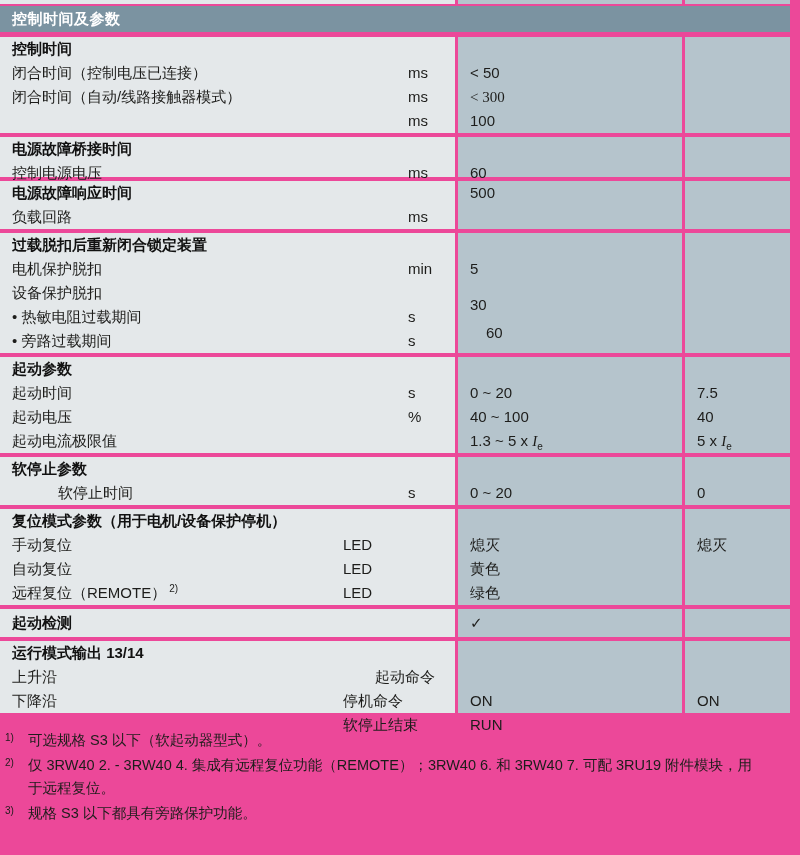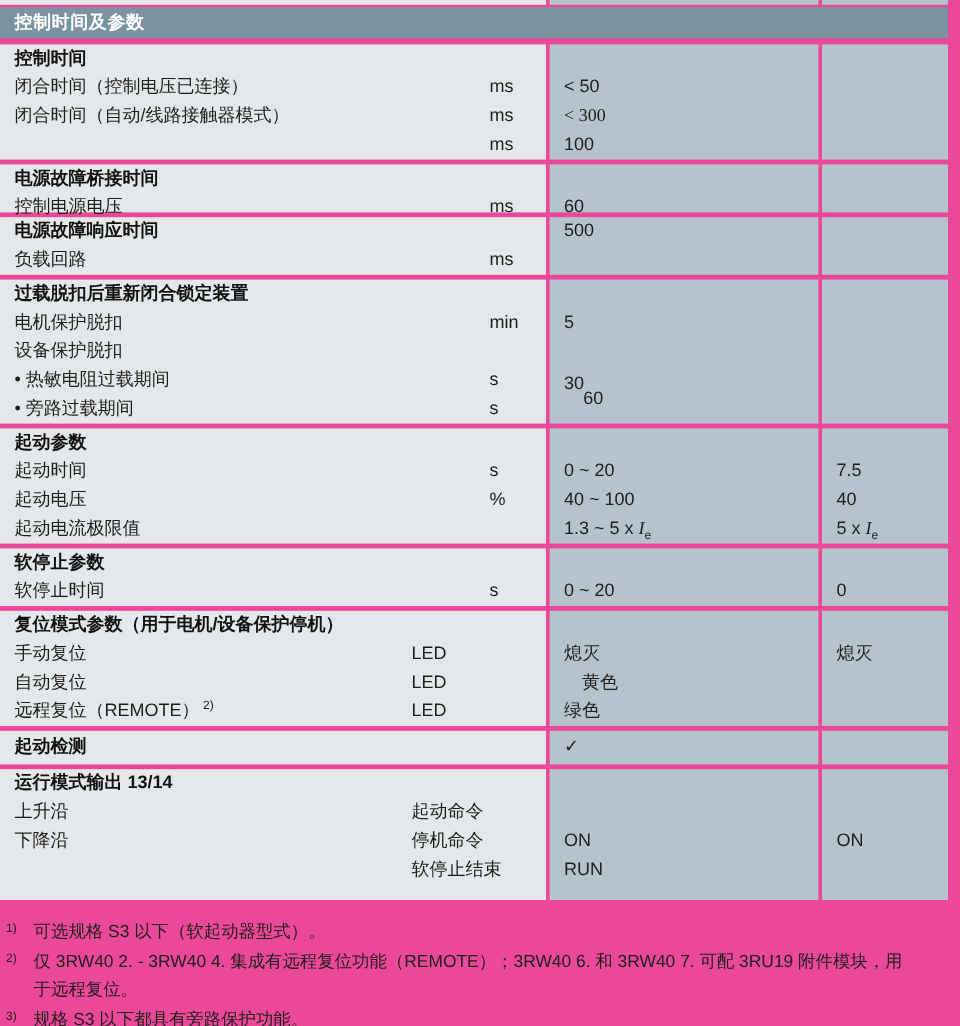--- a/index.html
+++ b/index.html
@@ -104,21 +104,21 @@
         <div class="bgA"></div>
         <div class="bgB"></div>
         <div class="bgC"></div>
         <span class="cell-text lbl bold" style="top: 0px;">过载脱扣后重新闭合锁定装置</span>
         <span class="cell-text lbl" style="top: 24px;">电机保护脱扣</span>
         <span class="cell-text unit num" style="top: 24px;">min</span>
         <span class="cell-text val1" style="top: 24px;">5</span>
         <span class="cell-text lbl" style="top: 48px;">设备保护脱扣</span>
         <span class="cell-text lbl" style="top: 72px;">• 热敏电阻过载期间</span>
         <span class="cell-text unit num" style="top: 72px;">s</span>
-        <span class="cell-text val1" style="top: 75px;">30</span>
+        <span class="cell-text val1" style="top: 60px;">30</span>
         <span class="cell-text lbl" style="top: 96px;">• 旁路过载期间</span>
         <span class="cell-text unit num" style="top: 96px;">s</span>
         <span class="cell-text val1" style="top: 88px; margin-left: 16px;">60</span>
       </div>
       <div class="section" style="height: 96px;">
         <div class="bgA"></div>
         <div class="bgB"></div>
         <div class="bgC"></div>
         <span class="cell-text lbl bold" style="top: 0px;">起动参数</span>
         <span class="cell-text lbl" style="top: 24px;">起动时间</span>
@@ -131,55 +131,55 @@
         <span class="cell-text val2" style="top: 48px;">40</span>
         <span class="cell-text lbl" style="top: 72px;">起动电流极限值</span>
         <span class="cell-text val1" style="top: 72px;">1.3 ~ 5 x <i>I</i><sub>e</sub></span>
         <span class="cell-text val2" style="top: 72px;">5 x <i>I</i><sub>e</sub></span>
       </div>
       <div class="section" style="height: 48px;">
         <div class="bgA"></div>
         <div class="bgB"></div>
         <div class="bgC"></div>
         <span class="cell-text lbl bold" style="top: 0px;">软停止参数</span>
-        <span class="cell-text lbl" style="top: 24px;">软停止时间</span>
+        <span class="cell-text lbl" style="top: 24px; margin-left: 46px;">软停止时间</span>
         <span class="cell-text unit num" style="top: 24px;">s</span>
         <span class="cell-text val1" style="top: 24px;">0 ~ 20</span>
         <span class="cell-text val2" style="top: 24px;">0</span>
       </div>
       <div class="section" style="height: 96px;">
         <div class="bgA"></div>
         <div class="bgB"></div>
         <div class="bgC"></div>
         <span class="cell-text lbl bold" style="top: 0px;">复位模式参数（用于电机/设备保护停机）</span>
         <span class="cell-text lbl" style="top: 24px;">手动复位</span>
         <span class="cell-text unit" style="top: 24px;">LED</span>
         <span class="cell-text val1" style="top: 24px;">熄灭</span>
         <span class="cell-text val2" style="top: 24px;">熄灭</span>
         <span class="cell-text lbl" style="top: 48px;">自动复位</span>
         <span class="cell-text unit" style="top: 48px;">LED</span>
-        <span class="cell-text val1" style="top: 48px; margin-left: 15px;">黄色</span>
+        <span class="cell-text val1" style="top: 48px;">黄色</span>
         <span class="cell-text lbl" style="top: 72px;">远程复位（REMOTE）<sup>2)</sup></span>
         <span class="cell-text unit" style="top: 72px;">LED</span>
         <span class="cell-text val1" style="top: 72px;">绿色</span>
       </div>
       <div class="section" style="height: 28px;">
         <div class="bgA"></div>
         <div class="bgB"></div>
         <div class="bgC"></div>
         <span class="cell-text lbl bold" style="top: 2px;">起动检测</span>
         <span class="cell-text val1 check" style="top: 2px;">✓</span>
       </div>
-      <div class="section" style="height: 109px;">
+      <div class="section" style="height: 72px;">
         <div class="bgA"></div>
         <div class="bgB"></div>
         <div class="bgC"></div>
         <span class="cell-text lbl bold" style="top: 0px;">运行模式输出 13/14</span>
         <span class="cell-text lbl" style="top: 24px;">上升沿</span>
-        <span class="cell-text unit" style="top: 24px;">起动命令</span>
+        <span class="cell-text unit" style="top: 24px; margin-left: 32px;">起动命令</span>
         <span class="cell-text lbl" style="top: 48px;">下降沿</span>
         <span class="cell-text unit" style="top: 48px;">停机命令</span>
         <span class="cell-text val1" style="top: 48px;">ON</span>
         <span class="cell-text val2" style="top: 48px;">ON</span>
         <span class="cell-text unit" style="top: 72px;">软停止结束</span>
         <span class="cell-text val1" style="top: 72px;">RUN</span>
       </div>
     </div>
 
   <div class="footnotes">

